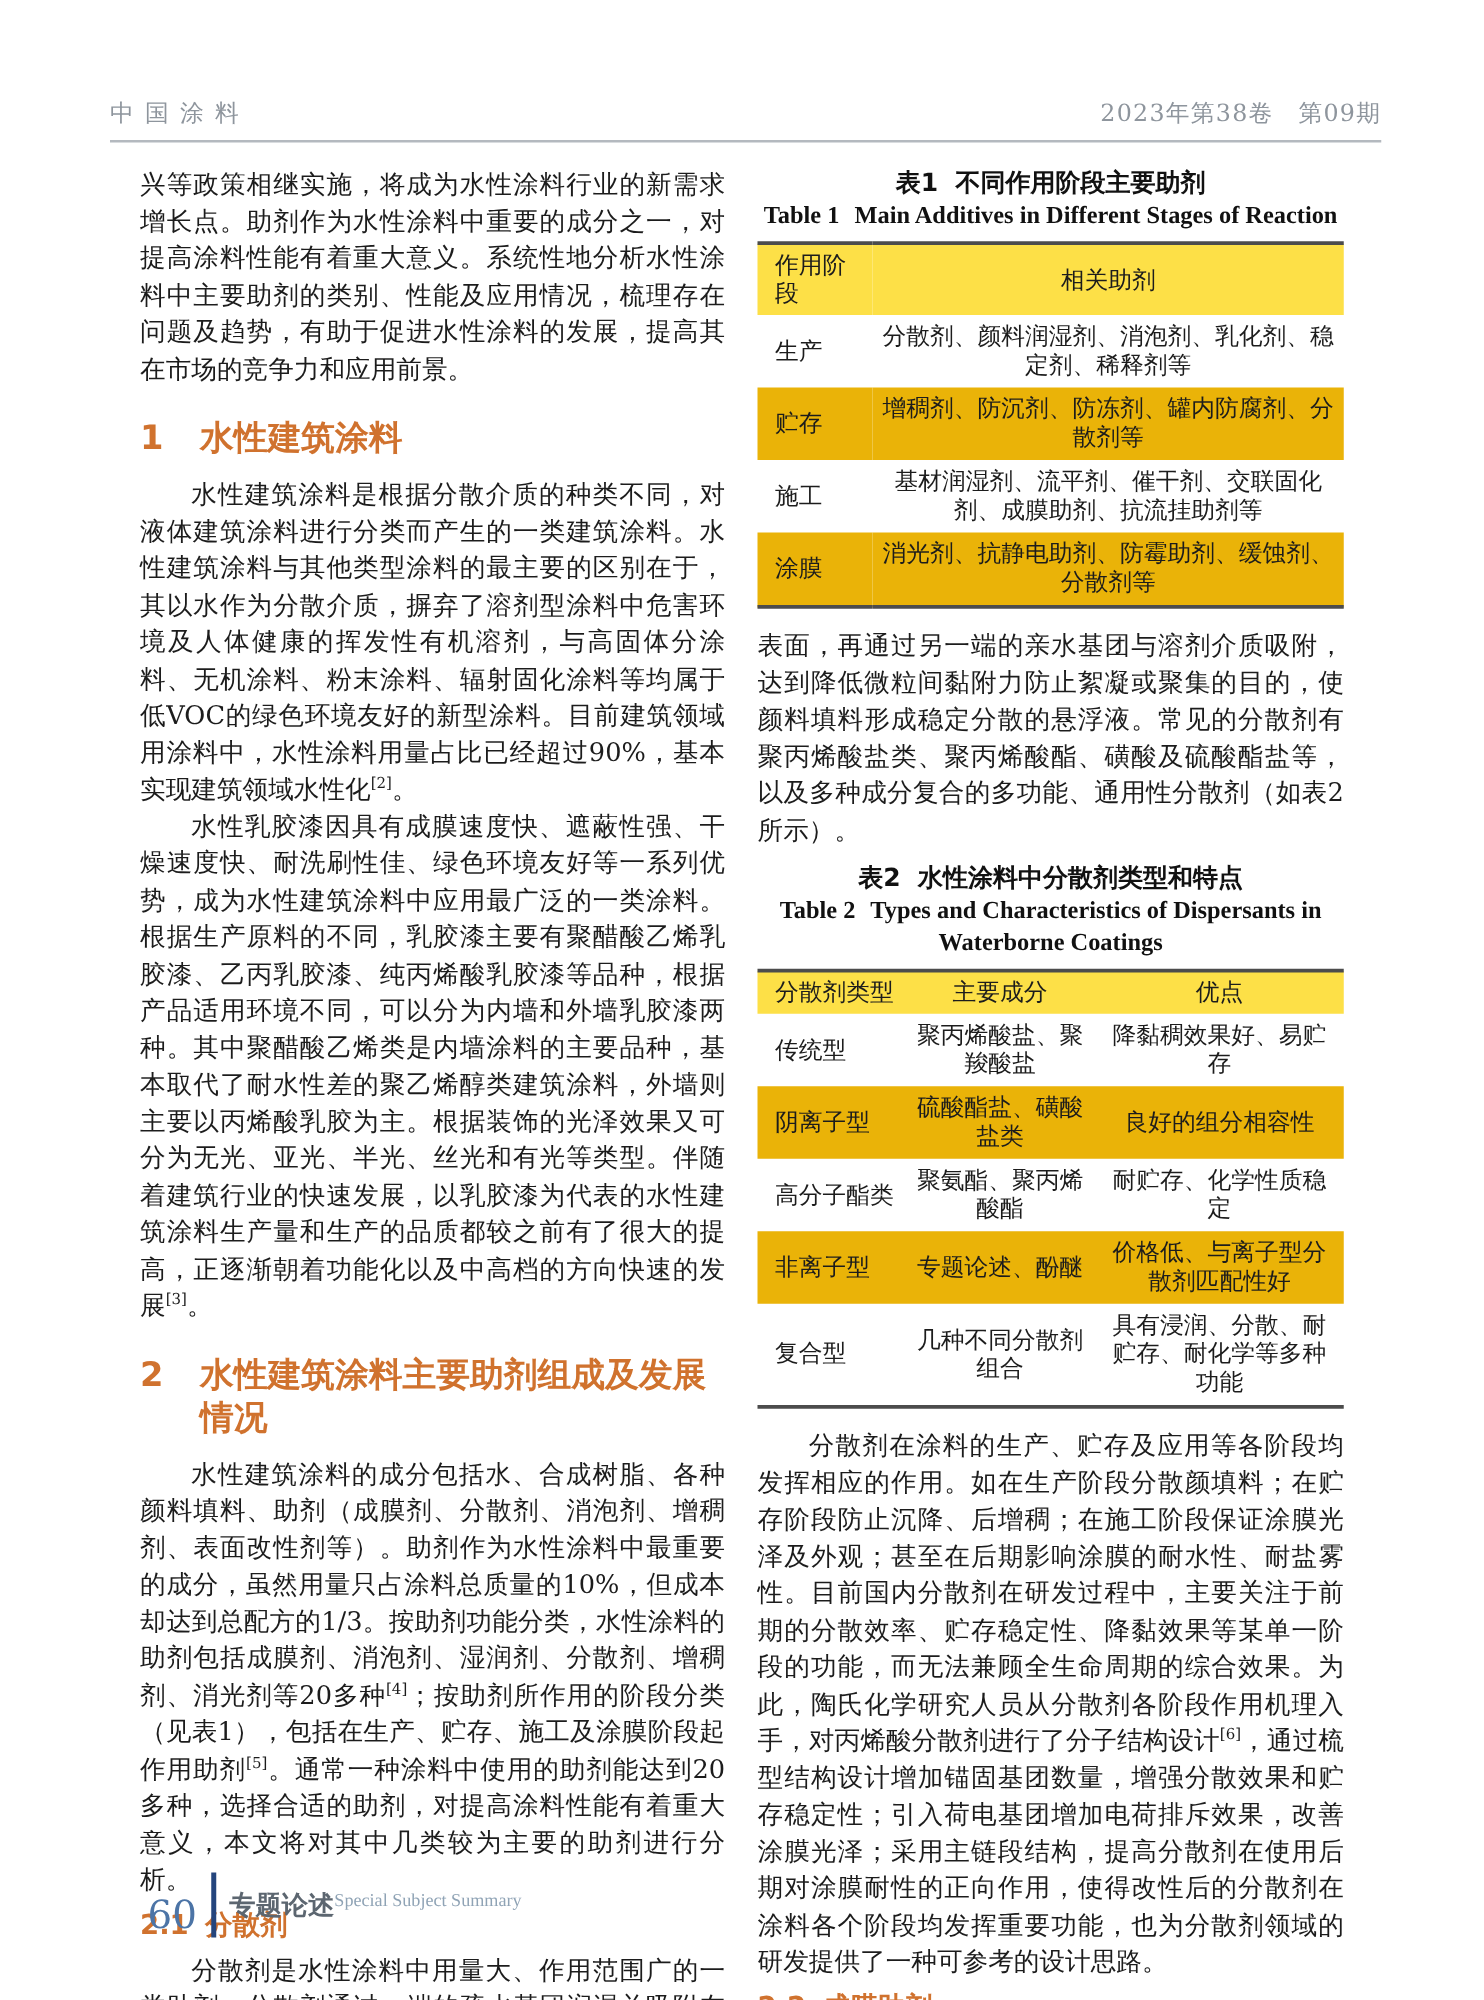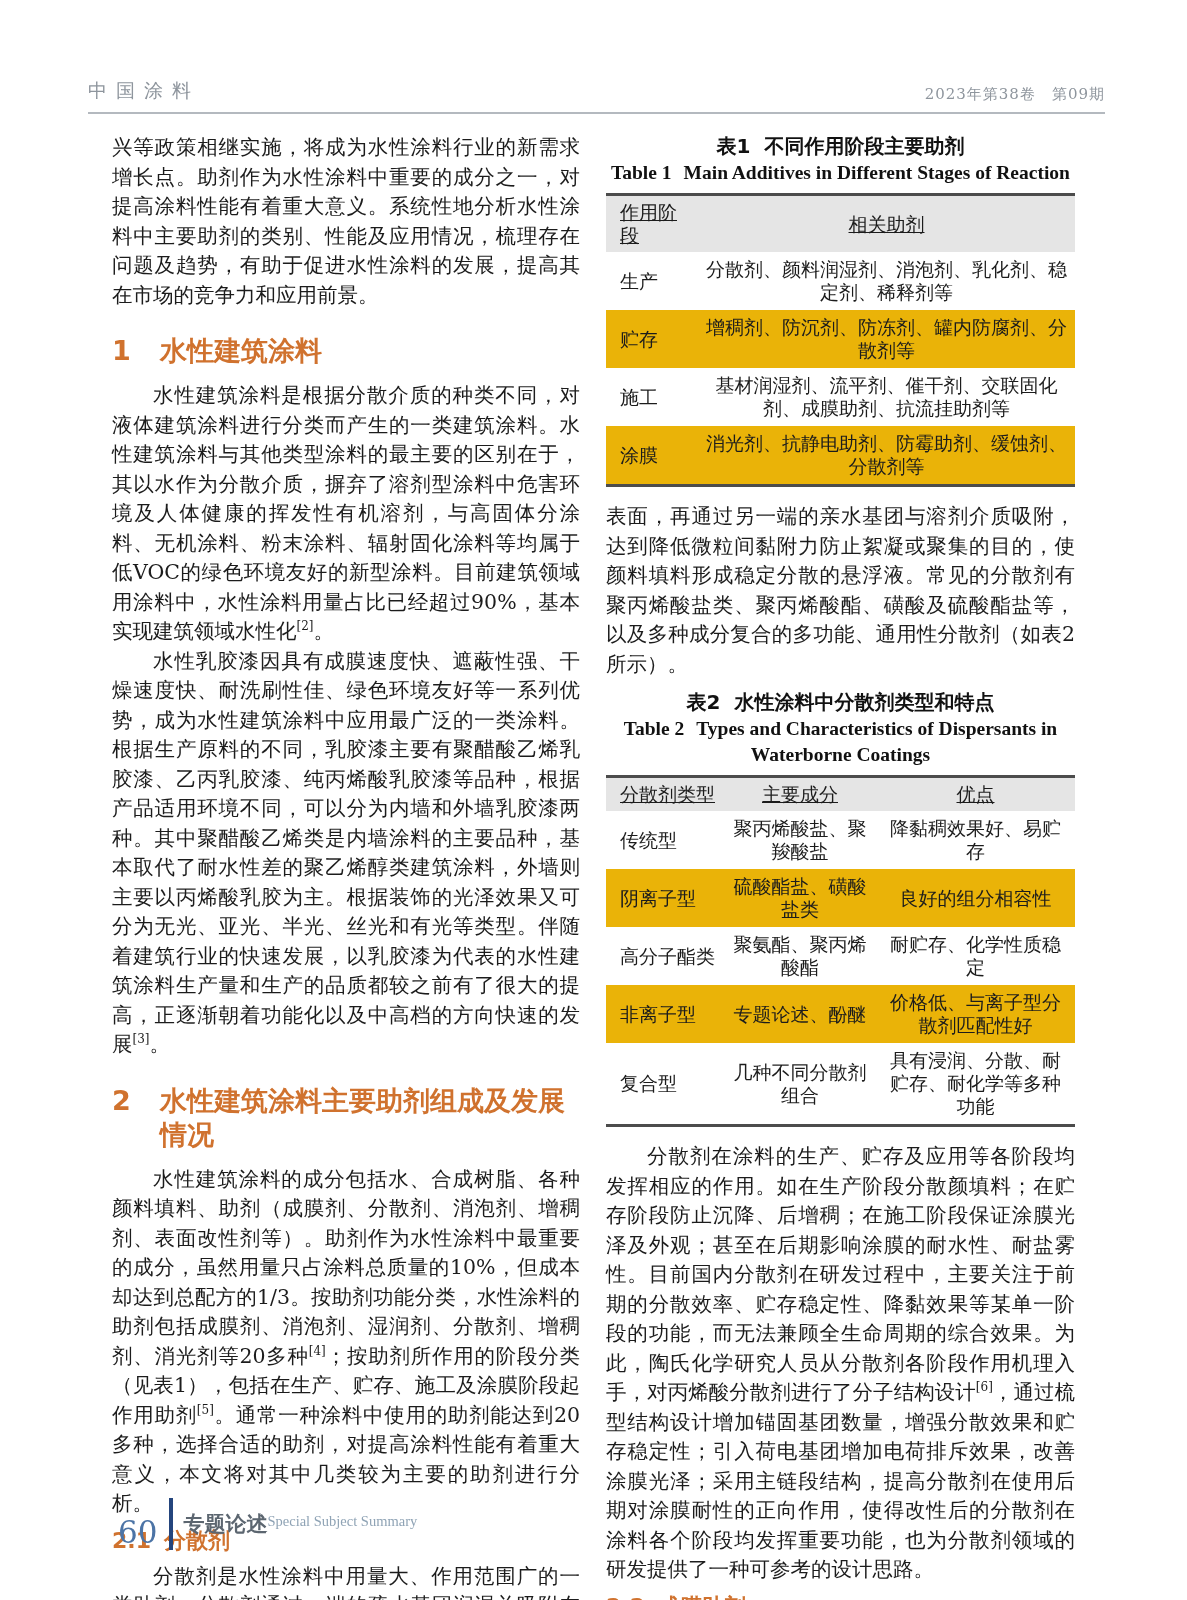--- a/index.html
+++ b/index.html
@@ -20,21 +20,21 @@
     left: 88px; right: 82px; top: 78px;
     display: flex; justify-content: space-between; align-items: flex-end;
     padding-bottom: 8px;
     border-bottom: 2px solid #b4b9bf;
     color: #8e959d;
   }
   .runhead .journal {
     font-family: "DejaVu Sans", "Liberation Sans", sans-serif;
     font-size: 19px; letter-spacing: 9px;
   }
-  .runhead .issue { font-size: 15px; letter-spacing: 1px; }
+  .runhead .issue { font-size: 19px; letter-spacing: 1px; }
 
   
   .content {
     position: absolute; left: 112px; top: 133px;
     width: 963px;
     display: flex; gap: 26px;
   }
   .col { width: 468px; }
   .col-right { width: 469px; }
 
@@ -82,21 +82,21 @@
     border-bottom: 3px solid #4c4c4c;
     font-size: 19px; line-height: 23px;
   }
   table.dtable td {
     padding: 6px 6px;
     text-align: center;
     vertical-align: middle;
     color: #1c1c1c;
   }
   table.dtable td.c1 { text-align: left; padding-left: 14px; }
-  table.dtable tr.hdr { background: #e5e5e5; text-decoration: underline; }
+  table.dtable tr.hdr { background: #fde047; }
   table.dtable tr.hdr td { padding-top: 5px; padding-bottom: 5px; }
   table.dtable tr.alt { background: #eab308; }
   #table1 td.c1 { width: 92px; }
   #table2 td.c1 { width: 118px; }
   #table2 td.c2 { width: 152px; }
 
   
   .footer {
     position: absolute; left: 118px; top: 1498px;
     display: flex; align-items: center;

